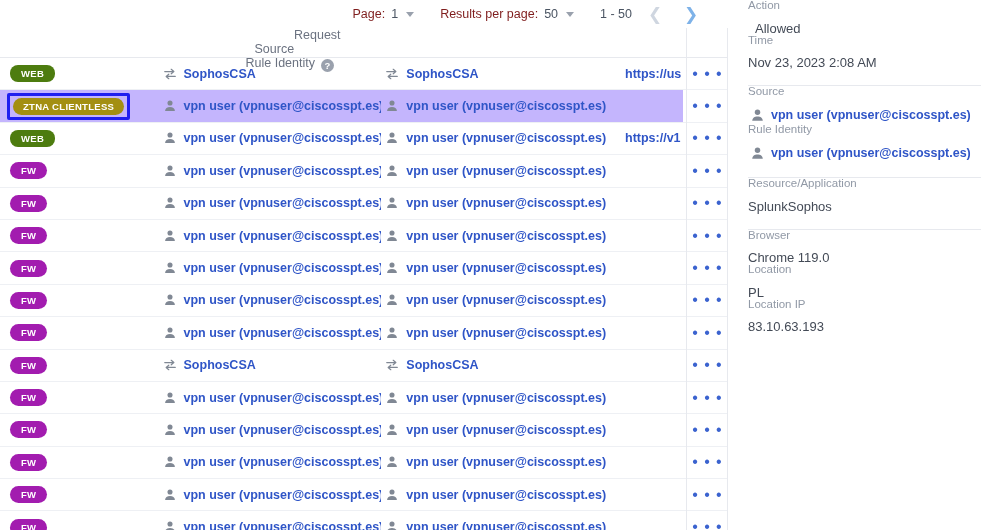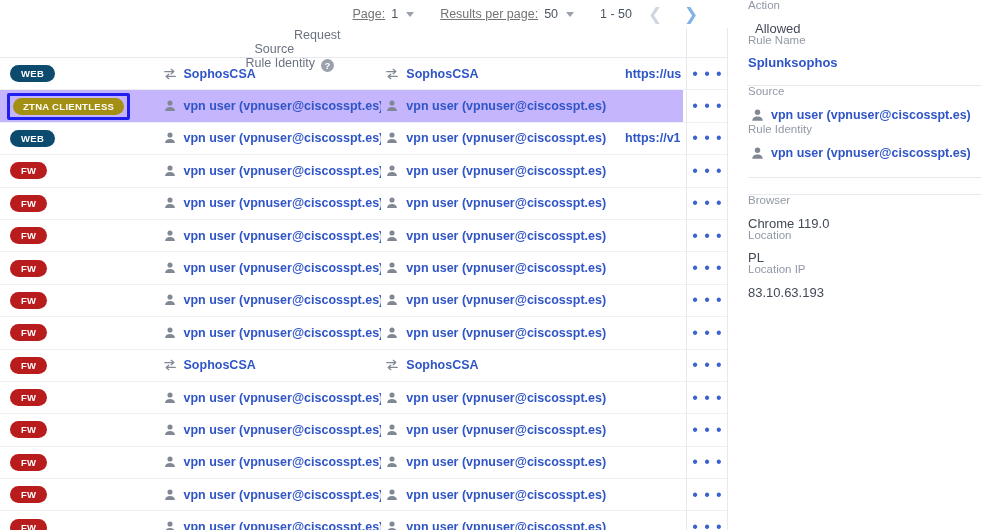--- a/index.html
+++ b/index.html
@@ -31,21 +31,21 @@
     display: flex;
     align-items: center;
     justify-content: flex-end;
     gap: 0px;
     padding-right: 24px;
     font-size: 12.5px;
     color: #6b7280;
     background: #fff;
   }
   .pager .grp { display: flex; align-items: center; gap: 6px; margin-left: 26px; }
-  .pager .lbl { color: #737373; text-decoration: underline; }
+  .pager .lbl { color: #7f1d1d; }
   .pager .val { color: #4b5563; }
   .caret {
     width: 0; height: 0;
     border-left: 4.5px solid transparent;
     border-right: 4.5px solid transparent;
     border-top: 5px solid #9aa1ad;
     margin-left: 2px;
     cursor: pointer;
   }
   .pager .range { margin-left: 26px; color: #4b5563; }
@@ -112,22 +112,22 @@
     height: 17px;
     border-radius: 9px;
     color: #ffffff;
     font-size: 9.5px;
     font-weight: 700;
     letter-spacing: 0.3px;
     padding: 0 11px;
     cursor: pointer;
     white-space: nowrap;
   }
-  .badge.web  { background: #0c4a6e; }
-  .badge.fw   { background: #b91c1c; }
+  .badge.web  { background: #4d7c0f; border-radius: 8px; }
+  .badge.fw   { background: #a21caf; }
   .badge.ztna { background: #a38f12; padding: 0 10px; }
 
   .sel-box {
     display: inline-flex;
     border: 3px solid #1f1ff0;
     border-radius: 2px;
     padding: 2px 3px;
     margin-left: -3px;
   }
 
@@ -658,25 +658,25 @@
     <div class="vrule b"></div>
   </div>
 
   <div class="panel">
 
     <div class="fld">
       <div class="fld-label">Action</div>
       <div class="fld-value">Allowed</div>
     </div>
 
-
     <div class="fld">
-      <div class="fld-label">Rule Name</div>
-      <div class="fld-value tight link">Splunksophos</div>
-    </div>
+      <div class="fld-label">Time</div>
+      <div class="fld-value tight">Nov 23, 2023 2:08 AM</div>
+    </div>
+
 
     <div class="divider"></div>
 
     <div class="fld">
       <div class="fld-label">Source</div>
       <div class="fld-value user">
         <span class="ico">
           <svg width="15" height="15" viewBox="0 0 16 16">
               <circle cx="8" cy="4.6" r="2.9" fill="#808894"></circle>
               <path d="M2.4 13.6c0-3 2.5-4.6 5.6-4.6s5.6 1.6 5.6 4.6z" fill="#808894"></path>
@@ -694,20 +694,24 @@
               <circle cx="8" cy="4.6" r="2.9" fill="#808894"></circle>
               <path d="M2.4 13.6c0-3 2.5-4.6 5.6-4.6s5.6 1.6 5.6 4.6z" fill="#808894"></path>
             </svg>
         </span>
         <span>vpn user (vpnuser@ciscosspt.es)</span>
       </div>
     </div>
 
     <div class="divider"></div>
 
+    <div class="fld">
+      <div class="fld-label">Resource/Application</div>
+      <div class="fld-value tight">SplunkSophos</div>
+    </div>
 
     <div class="divider"></div>
 
 
     <div class="fld">
       <div class="fld-label">Browser</div>
       <div class="fld-value tight">Chrome 119.0</div>
     </div>
 
     <div class="fld">

